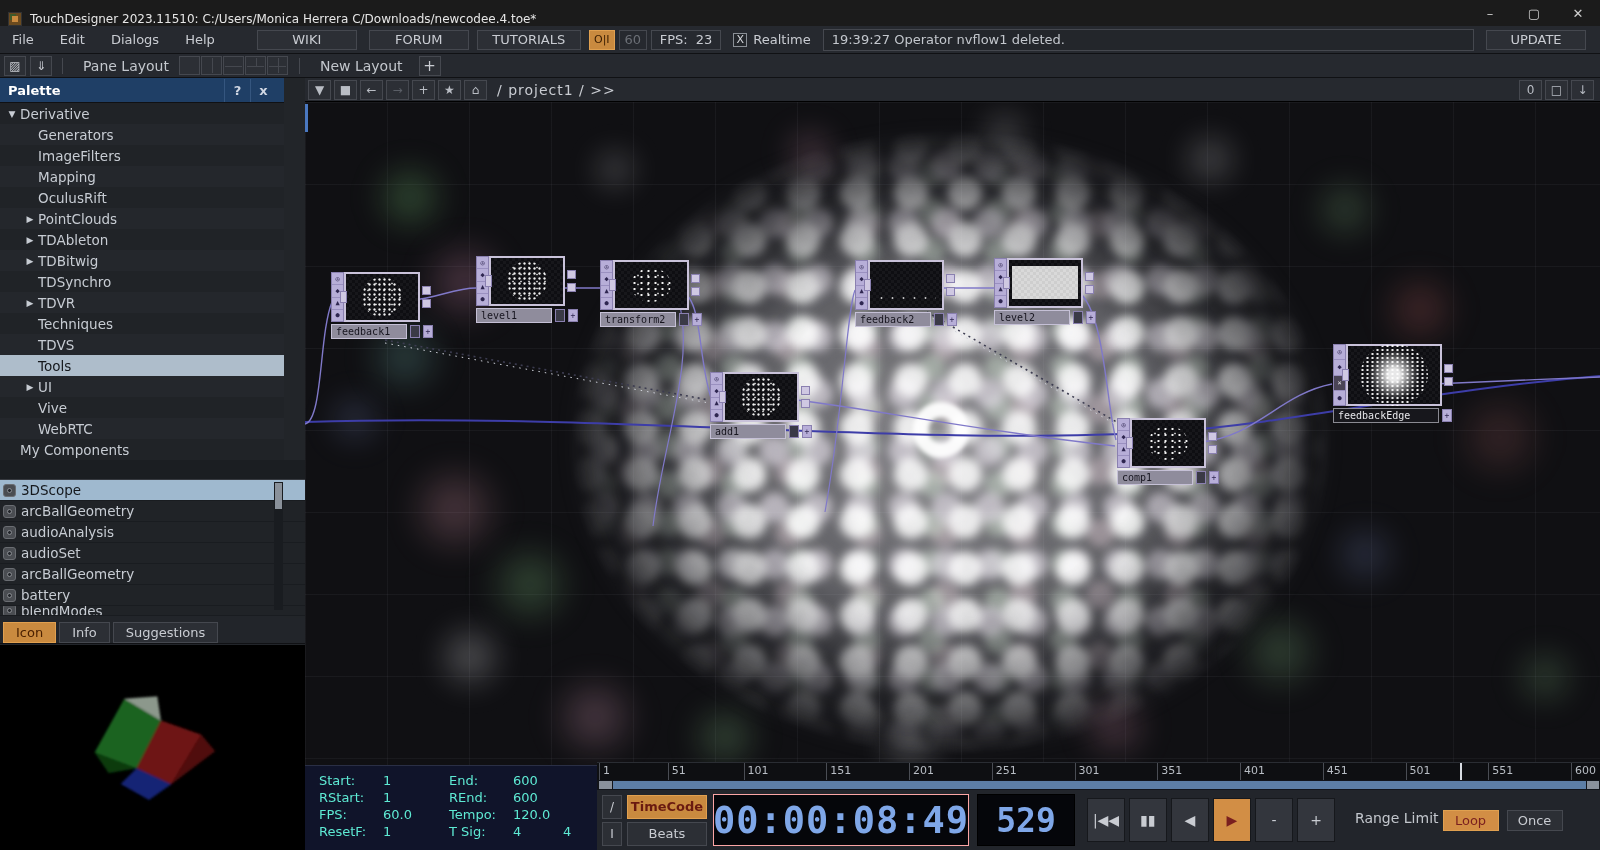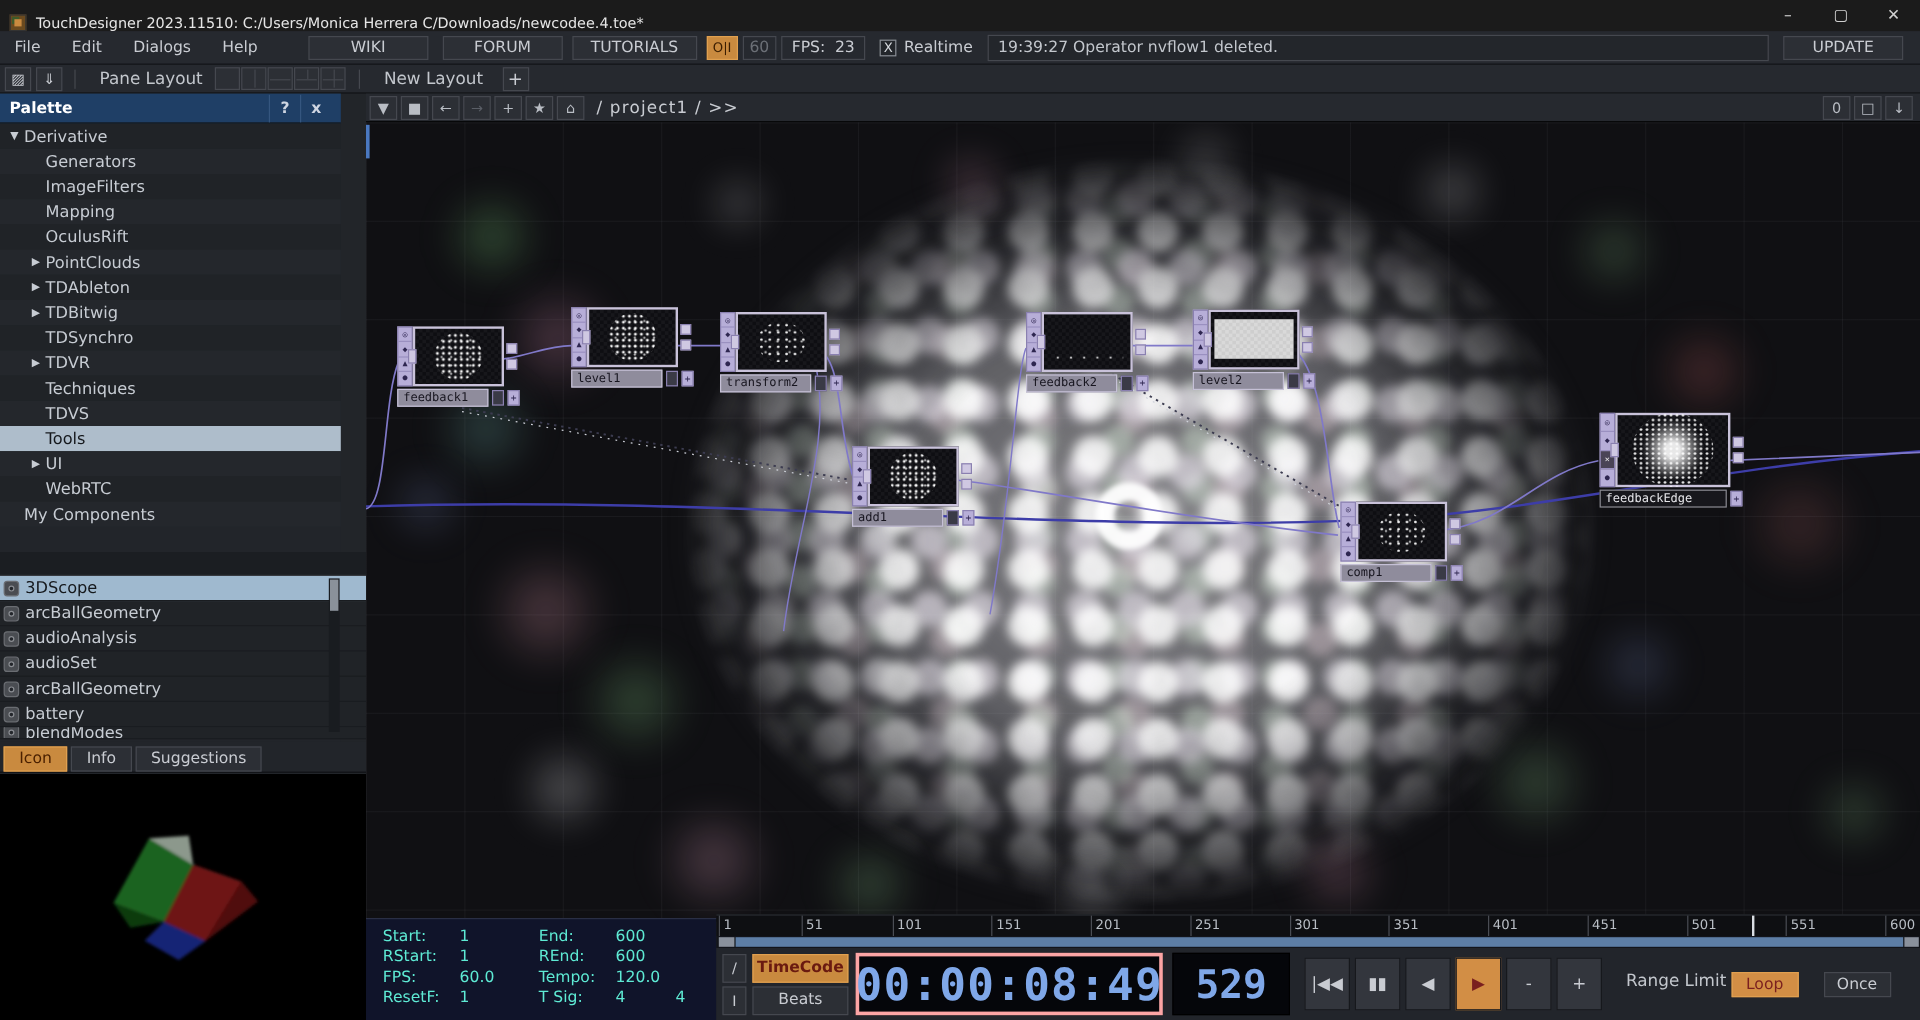--- a/index.html
+++ b/index.html
@@ -152,30 +152,30 @@
   .scrollstrip { position:absolute; left:597px; top:780px; width:1003px; height:10px; background:#12141a; }
   .scrollstrip .bar { position:absolute; left:16px; right:14px; top:1px; height:8px; background:#5d7ea6; }
   .scrollstrip .capL { position:absolute; left:2px; top:1px; width:13px; height:8px; background:#8a919c; }
   .scrollstrip .capR { position:absolute; right:1px; top:1px; width:12px; height:8px; background:#8a919c; }
 
   .transport { position:absolute; left:597px; top:790px; width:1003px; height:60px; background:#22252b; display:flex; align-items:center; }
   .tp-col { display:flex; flex-direction:column; gap:3px; margin-left:5px; }
   .tp-sm { width:20px; height:24px; background:#2c2f35; border:1px solid #45484f; color:#c9ccd2; display:flex; align-items:center; justify-content:center; font-size:12px; }
   .tp-mode { width:80px; height:24px; background:#2c2f35; border:1px solid #45484f; color:#c9ccd2; display:flex; align-items:center; justify-content:center; font-size:13px; }
   .tp-mode.active { background:#c98a3f; border-color:#e0a050; color:#6a1a10; font-weight:bold; }
-  .tc-display { width:256px; height:52px; background:#05060a; border:3px solid #fca5a5; margin-left:6px; display:flex; align-items:center; justify-content:center;
+  .tc-display { width:256px; height:52px; background:#05060a; border:1px solid #fca5a5; margin-left:6px; display:flex; align-items:center; justify-content:center;
      color:#7fa7e8; font-family:"DejaVu Sans Mono","Liberation Mono",monospace; font-size:37px; font-weight:bold; letter-spacing:1px; }
   .fr-display { width:98px; height:52px; background:#05060a; border:1px solid #000; margin-left:8px; display:flex; align-items:center; justify-content:center;
      color:#7fa7e8; font-family:"DejaVu Sans Mono","Liberation Mono",monospace; font-size:33px; font-weight:bold; }
   .tbtns { display:flex; gap:4px; margin-left:12px; }
   .tbtn { width:38px; height:44px; background:#33363d; border:1px solid #16181c; color:#c9ccd2; display:flex; align-items:center; justify-content:center; font-size:14px; }
   .tbtn.play { background:#d28e45; color:#7a1f1f; }
   .rangewrap { margin-left:20px; display:flex; flex-direction:row; gap:4px; }
   .range-label { color:#c3c7cd; font-size:14px; }
-  .loopbtns { display:flex; gap:21px; }
+  .loopbtns { display:flex; gap:8px; }
   .lbtn { width:56px; height:21px; display:flex; align-items:center; justify-content:center; background:#2c2f35; border:1px solid #45484f; color:#c9ccd2; font-size:13px; }
   .lbtn.active { background:#d28e45; border-color:#e0a050; color:#7a1f1f; }
 </style>
 </head>
 <body>
 
 <div id="app">
 
   <div class="titlebar">
     <span class="app-icon"></span>
@@ -295,20 +295,24 @@
       <div class="trow ind1 sel">
           <span class="tarrow"></span>
           <span class="tlabel">Tools</span>
         </div>
       <div class="trow ind1">
           <span class="tarrow">▶</span>
           <span class="tlabel">UI</span>
         </div>
       <div class="trow ind1">
           <span class="tarrow"></span>
+          <span class="tlabel">Vive</span>
+        </div>
+      <div class="trow ind1">
+          <span class="tarrow"></span>
           <span class="tlabel">WebRTC</span>
         </div>
       <div class="trow ind0">
           <span class="tarrow"></span>
           <span class="tlabel">My Components</span>
         </div>
     </div>
     <div class="gapband"></div>
     <div class="complist">
       <div class="crow sel">

